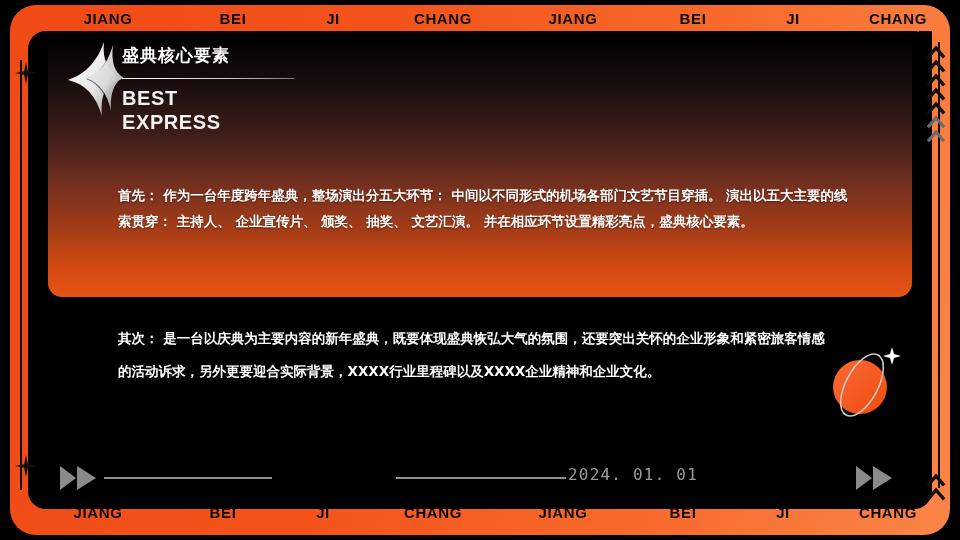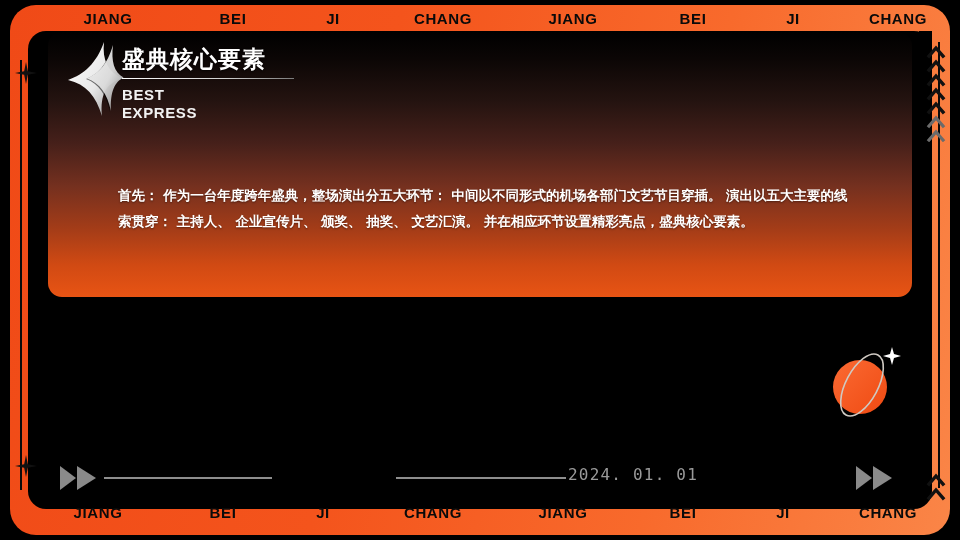--- a/index.html
+++ b/index.html
@@ -58,29 +58,29 @@
     background:linear-gradient(180deg,
       #000000 0%, #0b0605 10%, #241310 26%, #46201a 42%,
       #74301f 58%, #a33c18 74%, #d14a13 88%, #e85414 100%);
   }
 
   
   .logo-wrap{ position:absolute; left:66px; top:38px; width:330px; height:100px; }
   .logo-mark{ position:absolute; left:0; top:2px; width:58px; height:78px; }
   .logo-title{
     position:absolute; left:56px; top:6px;
-    color:#fff; font-size:23px; font-weight:700; letter-spacing:1px;
+    color:#fff; font-size:17px; font-weight:700; letter-spacing:1px;
     font-family:"DejaVu Sans","Liberation Sans",sans-serif;
     text-shadow:0 1px 2px rgba(0,0,0,.7);
   }
   .logo-rule{ position:absolute; left:56px; top:40px; width:172px; height:1px;
     background:linear-gradient(90deg,#ffffff,#cfcfcf 60%,#7b7b7b); }
   .logo-sub{
     position:absolute; left:56px; top:48px; color:#f2f2f2;
-    font-size:15px; font-weight:700; line-height:1.22; letter-spacing:.6px;
+    font-size:20px; font-weight:700; line-height:1.22; letter-spacing:.6px;
   }
 
   
   .para1{
     position:absolute; left:118px; top:182px; width:740px;
     color:#ffffff; font-size:13.5px; line-height:1.95; font-weight:700;
     font-family:"DejaVu Sans","Liberation Sans",sans-serif;
     text-shadow:0 1px 2px rgba(0,0,0,.45);
   }
   .para2{
@@ -187,20 +187,21 @@
     </svg>
     <div class="logo-title">盛典核心要素</div>
     <div class="logo-rule"></div>
     <div class="logo-sub">
       <div>BEST</div>
       <div>EXPRESS</div>
     </div>
   </div>
 
   <div class="para1">首先： 作为一台年度跨年盛典，整场演出分五大环节： 中间以不同形式的机场各部门文艺节目穿插。 演出以五大主要的线索贯穿： 主持人、 企业宣传片、 颁奖、 抽奖、 文艺汇演。 并在相应环节设置精彩亮点，盛典核心要素。</div>
+  <div class="para2">其次： 是一台以庆典为主要内容的新年盛典，既要体现盛典恢弘大气的氛围，还要突出关怀的企业形象和紧密旅客情感的活动诉求，另外更要迎合实际背景，XXXX行业里程碑以及XXXX企业精神和企业文化。</div>
 
   <svg class="planet-wrap" viewBox="0 0 108 100">
     <defs>
       <linearGradient id="pg" x1="0" y1="0" x2="1" y2="1">
         <stop offset="0%" stop-color="#fb6a33"></stop>
         <stop offset="100%" stop-color="#ef4a12"></stop>
       </linearGradient>
     </defs>
     <circle cx="52" cy="52" r="27" fill="url(#pg)"></circle>
     <ellipse cx="54" cy="50" rx="34" ry="16" fill="none" stroke="#cfc9c2" stroke-width="1.6" transform="rotate(-62 54 50)"></ellipse>

